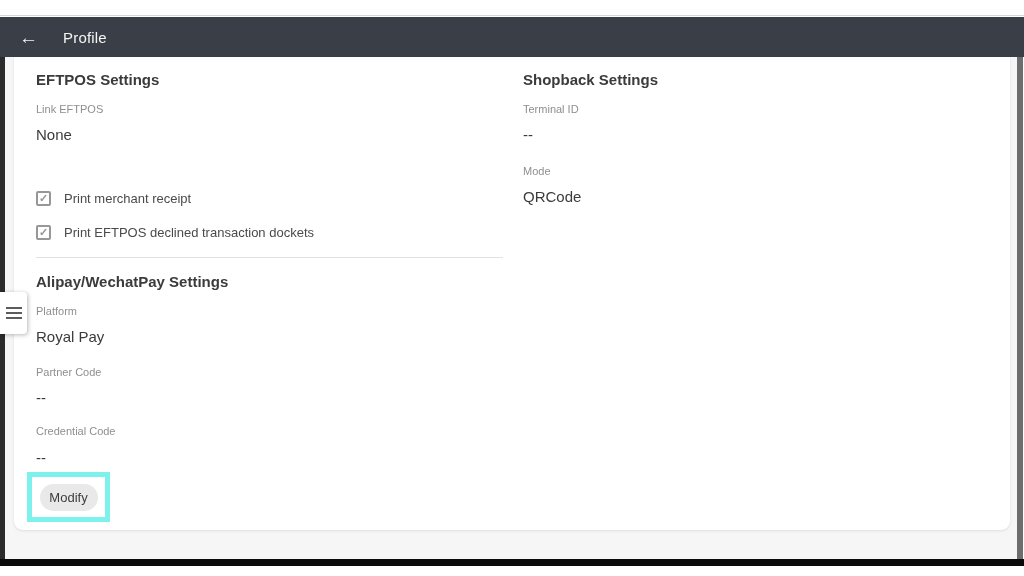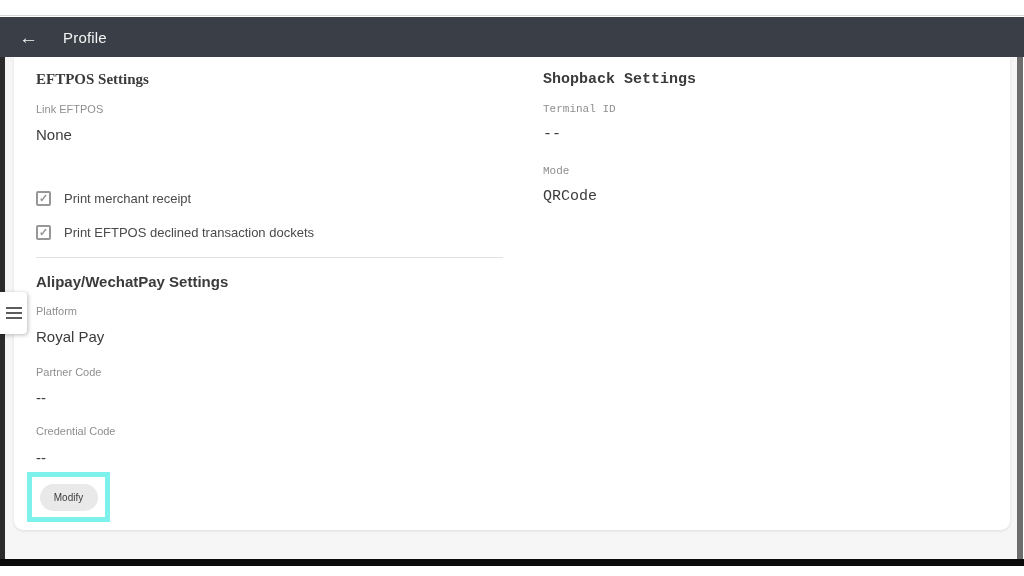--- a/index.html
+++ b/index.html
@@ -24,33 +24,33 @@
   .card { position:absolute; left:14px; top:57px; width:996px; height:473px; background:#ffffff; border-radius:0 0 9px 9px; box-shadow:0 1px 3px rgba(0,0,0,.10); }
 
   
   .sec-heading { position:absolute; font-size:15px; font-weight:bold; color:#3b3b3b; }
   .fld-label   { position:absolute; font-size:11px; color:#8f8f8f; }
   .fld-value   { position:absolute; font-size:15px; color:#3b3b3b; }
 
   
   .lx { left:22px; }
   
-  .rx { left:529px;font-family:Liberation Mono, monospace; }
+  .rx { left:509px; }
 
   
   .cb-row { position:absolute; left:22px; display:flex; align-items:center; gap:13px; font-size:13px; color:#4a4a4a; }
   .cb-row.disabled { color:#b8b8b8; }
   .cb-box { width:15px; height:15px; border:2px solid #979797; border-radius:2px; display:flex; align-items:center; justify-content:center; font-size:11px; font-weight:bold; color:#979797; line-height:1; }
   .cb-row.disabled .cb-box { border-color:#c9c9c9; }
 
   .divider { position:absolute; left:22px; top:200px; width:467px; height:1px; background:#e2e2e2; }
 
   
   .highlight-box { position:absolute; left:13px; top:415px; width:83px; height:50px; background:#ffffff; border:5px solid #7df2ec; display:flex; align-items:center; justify-content:center; }
-  .modify-btn { width:58px; height:27px; border:none; border-radius:14px; background:#e9e9e9; color:#3d3d3d; font-size:10px; font-family:"Liberation Sans", sans-serif; display:flex; align-items:center; justify-content:center; cursor:pointer; }
+  .modify-btn { width:58px; height:27px; border:none; border-radius:14px; background:#e9e9e9; color:#3d3d3d; font-size:13px; font-family:"Liberation Sans", sans-serif; display:flex; align-items:center; justify-content:center; cursor:pointer; }
 
   
   .menu-tab { position:absolute; left:0; top:292px; width:27px; height:42px; background:#ffffff; border-radius:0 4px 4px 0; box-shadow:1px 1px 4px rgba(0,0,0,.28); display:flex; align-items:center; justify-content:center; cursor:pointer; }
   .hamburger { display:flex; flex-direction:column; gap:3px; }
   .hamburger i { display:block; width:16px; height:2px; background:#5c5c5c; }
 </style>
 </head>
 <body>
 
 <div class="screen">
@@ -61,21 +61,21 @@
     <span class="back-arrow">←</span>
     <span class="app-title">Profile</span>
   </div>
 
   <div class="content-bg"></div>
   <div class="left-strip"></div>
   <div class="right-strip"></div>
 
   <div class="card">
 
-    <div class="sec-heading lx" style="top:14px;font-family:Liberation Serif, serif;">EFTPOS Settings</div>
+    <div class="sec-heading lx" style="top:14px;">EFTPOS Settings</div>
 
     <div class="fld-label lx" style="top:46px;">Link EFTPOS</div>
     <div class="fld-value lx" style="top:69px;">None</div>
 
 
     <div class="cb-row" style="top:134px;">
       <span class="cb-box">✓</span>
       <span>Print merchant receipt</span>
     </div>
 

